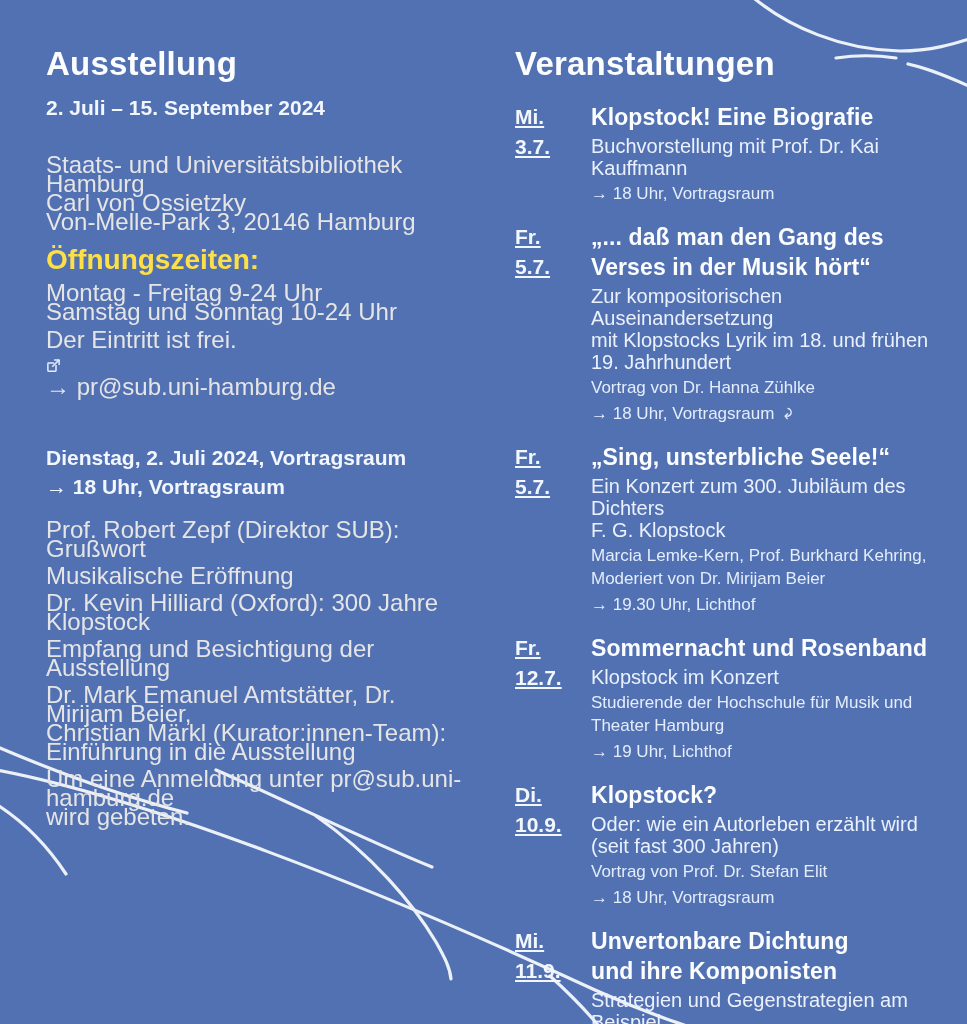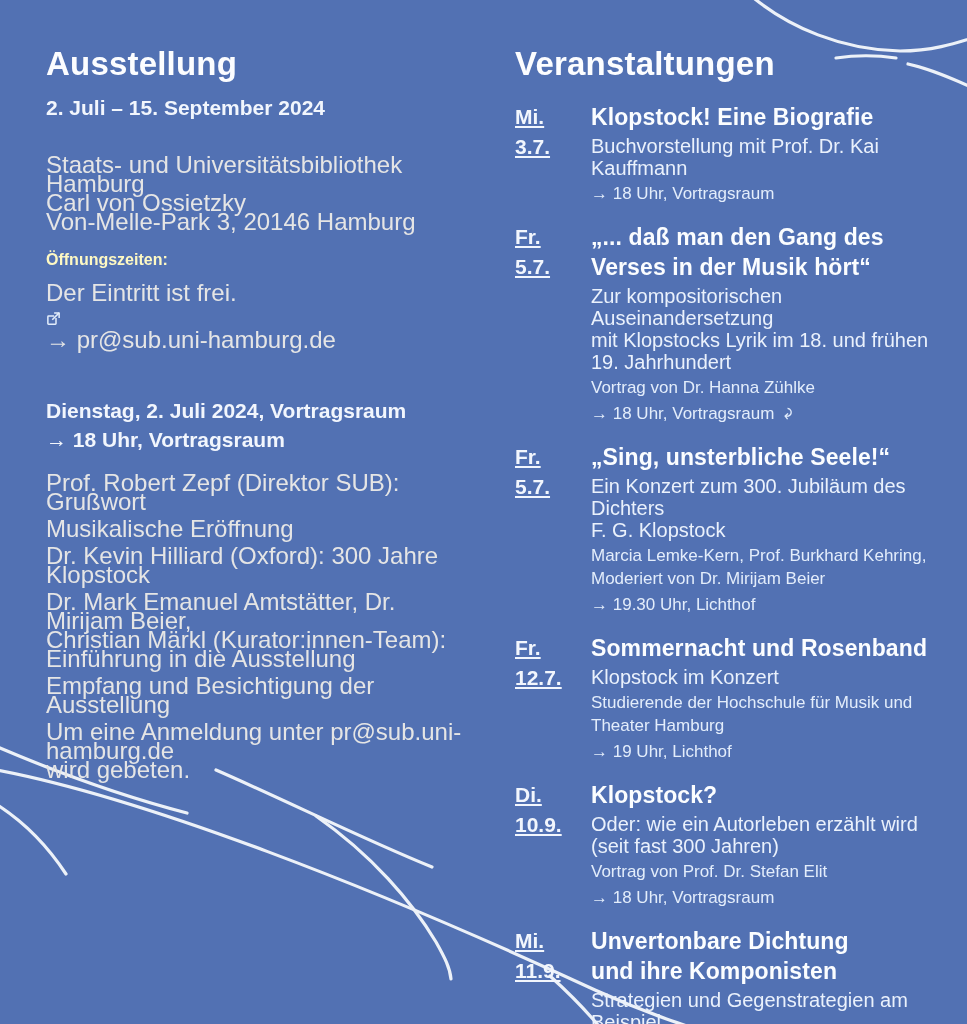--- a/index.html
+++ b/index.html
@@ -20,22 +20,22 @@
   h1 {
     margin:0 0 10px; font-size:33px; line-height:40px;
     font-weight:600; color:#FCFDFF; letter-spacing:.2px;
   }
   .sub {
     margin:0 0 7px; font-size:21px; line-height:27px;
     font-weight:600; color:#F2F6FD;
   }
   .sub.gap-after { margin-bottom:34px; }
   h2.mid {
-    margin:16px 0 10px; font-size:16px; line-height:26px;
-    font-weight:600; color:#fef9c3;
+    margin:16px 0 10px; font-size:28px; line-height:26px;
+    font-weight:600; color:#fde047;
   }
   .body {
     margin:0 0 9px; font-size:24px; line-height:19px;
     font-weight:400; color:#e5e5e5;
   }
   .pre { white-space:pre-line; }
   .link-line { display:flex; align-items:center; margin-bottom:4px; }
   .ext-ic { display:inline-block; width:15px; height:15px; margin-right:9px; color:#E3EDFB; }
   .ext-ic svg { display:block; width:15px; height:15px; }
 
@@ -70,44 +70,46 @@
   </svg>
 
   <div class="col left">
     <section>
       <h1>Ausstellung</h1>
       <p class="sub gap-after">2. Juli – 15. September 2024</p>
       <p class="body pre">Staats- und Universitätsbibliothek Hamburg
 Carl von Ossietzky
 Von-Melle-Park 3, 20146 Hamburg</p>
       <h2 class="mid">Öffnungszeiten:</h2>
+      <p class="body pre">Montag - Freitag 9-24 Uhr
+Samstag und Sonntag 10-24 Uhr</p>
       <p class="body">Der Eintritt ist frei.</p>
       <p class="body link-line">
         <span class="ext-ic">
           <svg viewBox="0 0 24 24" stroke="currentColor" stroke-width="2.4" fill="none" stroke-linejoin="round">
             <path d="M16 11 v9 a1 1 0 0 1 -1 1 H4 a1 1 0 0 1 -1 -1 V9 a1 1 0 0 1 1 -1 h9"></path>
             <path d="M13 3 h8 v8"></path>
             <path d="M21 3 L10 14"></path>
           </svg>
         </span>
       </p>
       <p class="body">→ pr@sub.uni-hamburg.de</p>
     </section>
 
     <section class="opening-section">
       <p class="sub" style="margin-bottom:2px">Dienstag, 2. Juli 2024, Vortragsraum</p>
       <p class="sub" style="margin-bottom:20px">→ 18 Uhr, Vortragsraum</p>
       <div class="program">
         <p class="body pre">Prof. Robert Zepf (Direktor SUB): Grußwort</p>
         <p class="body pre">Musikalische Eröffnung</p>
         <p class="body pre">Dr. Kevin Hilliard (Oxford): 300 Jahre Klopstock</p>
+        <p class="body pre">Empfang und Besichtigung der Ausstellung</p>
         <p class="body pre">Dr. Mark Emanuel Amtstätter, Dr. Mirijam Beier,
 Christian Märkl (Kurator:innen-Team):
 Einführung in die Ausstellung</p>
-        <p class="body pre">Empfang und Besichtigung der Ausstellung</p>
         <p class="body pre">Um eine Anmeldung unter pr@sub.uni-hamburg.de
 wird gebeten.</p>
       </div>
     </section>
   </div>
 
   <div class="col right">
     <h1>Veranstaltungen</h1>
     <div class="events">
   <div class="event">

